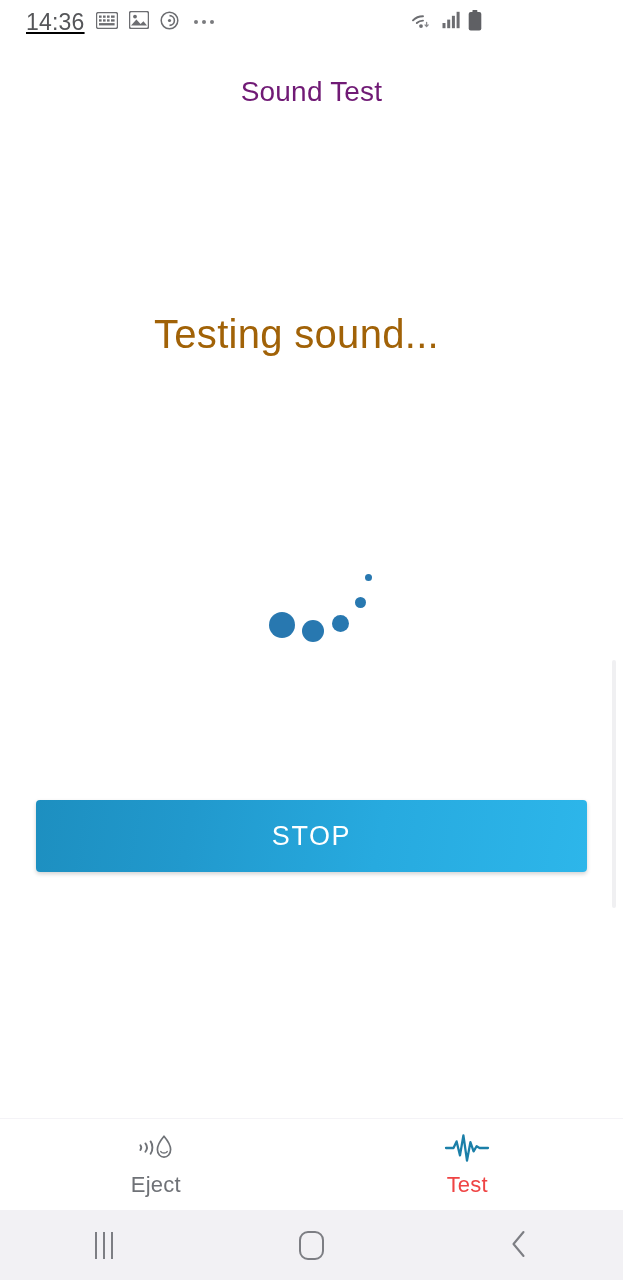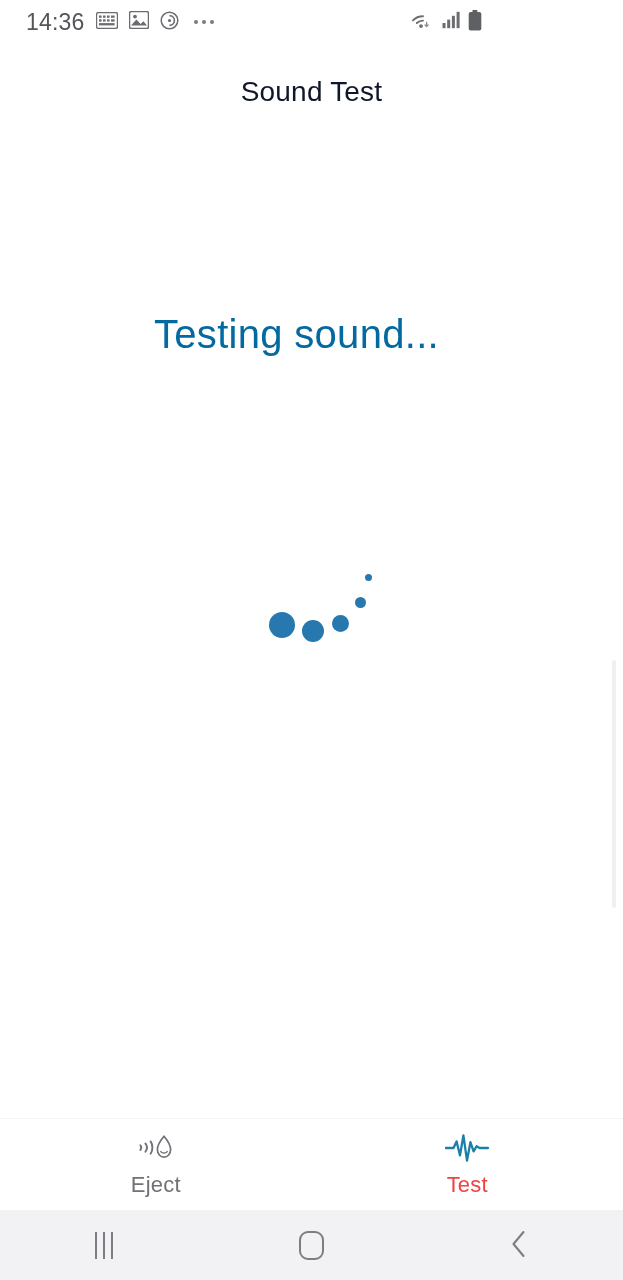--- a/index.html
+++ b/index.html
@@ -25,20 +25,21 @@
   #status-bar {
     position: absolute;
     top: 0; left: 0;
     width: 507px;
     height: 44px;
     display: flex;
     align-items: center;
     justify-content: space-between;
     padding: 0 25px 0 26px;
     background: #ffffff;
+    text-decoration: underline;
   }
   .status-left {
     display: flex;
     align-items: center;
     gap: 11px;
   }
   .status-clock {
     font-size: 23px;
     color: #555659;
     letter-spacing: 0.2px;
@@ -64,41 +65,41 @@
   }
 
   
   #page-title {
     position: absolute;
     top: 76px;
     left: 0;
     width: 623px;
     text-align: center;
     font-size: 28px;
-    color: #0f172a;
+    color: #701a75;
     font-weight: 500;
     letter-spacing: 0.2px;
   }
 
   
   #content {
     position: absolute;
     top: 130px; left: 0;
     width: 623px;
     height: 978px;
   }
 
   #status-message {
     position: absolute;
     top: 182px;
     left: 0;
     width: 593px;
     text-align: center;
     font-size: 40px;
-    color: #0369a1;
+    color: #a16207;
     font-weight: 400;
     letter-spacing: 0.3px;
   }
 
   
   #spinner {
     position: absolute;
     top: 440px;
     left: 253px;
     width: 140px;
@@ -303,20 +304,23 @@
     <div id="status-message">Testing sound...</div>
 
     <div id="spinner">
         <span class="dot" style="left: 16px; top: 42px; width: 26px; height: 26px; background: rgb(40, 120, 176);"></span>
         <span class="dot" style="left: 49px; top: 50px; width: 22px; height: 22px; background: rgb(40, 120, 176);"></span>
         <span class="dot" style="left: 79px; top: 45px; width: 17px; height: 17px; background: rgb(40, 120, 176);"></span>
         <span class="dot" style="left: 102px; top: 27px; width: 11px; height: 11px; background: rgb(40, 120, 176);"></span>
         <span class="dot" style="left: 112px; top: 4px; width: 7px; height: 7px; background: rgb(40, 120, 176);"></span>
       </div>
 
+    <button id="stop-button">
+      <span>STOP</span>
+    </button>
 
     <div id="scrollbar-track"></div>
   </div>
 
   <div id="tab-bar">
 
     <button class="tab">
       <span class="tab-icon">
         <svg width="44" height="30" viewBox="0 0 44 30">
           <path d="M30 3.2 C30 3.2 23.4 11 23.4 16.6 C23.4 20.9 26.4 24.2 30 24.2 C33.6 24.2 36.6 20.9 36.6 16.6 C36.6 11 30 3.2 30 3.2 Z" fill="none" stroke="#6f7277" stroke-width="1.7" stroke-linejoin="round"></path>

